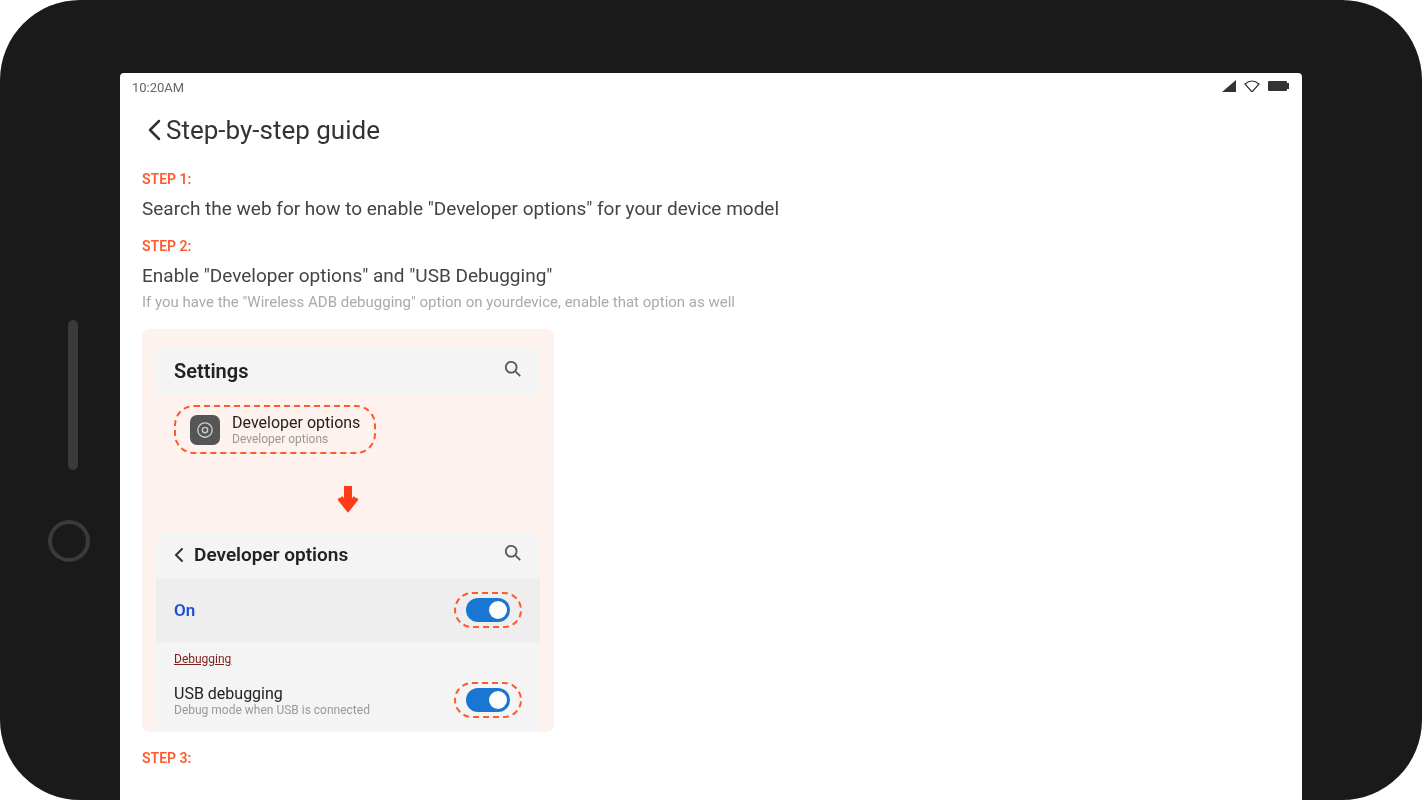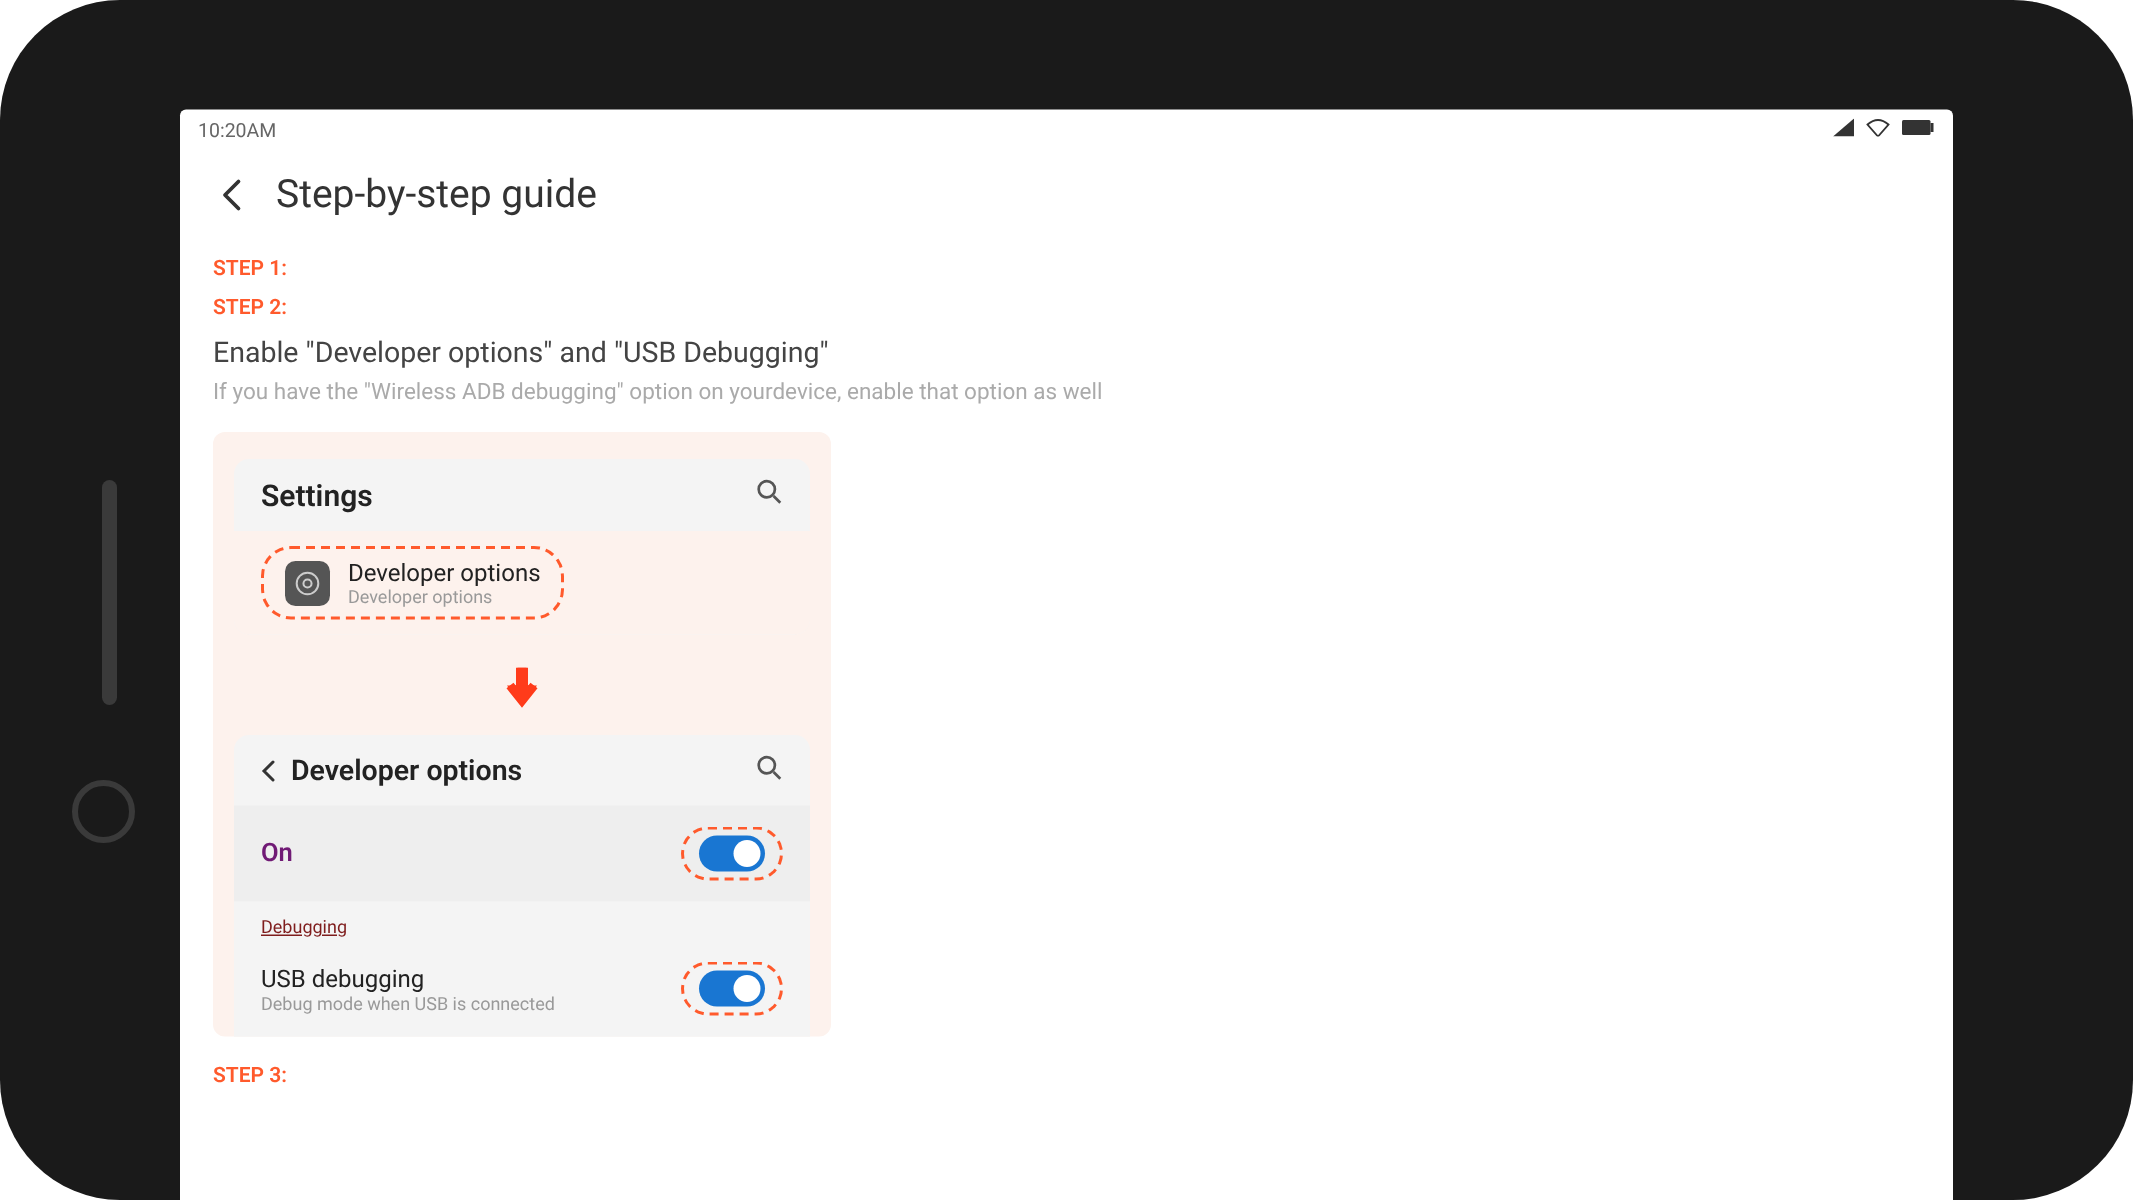--- a/index.html
+++ b/index.html
@@ -53,21 +53,20 @@
   align-items: center;
   padding: 0 12px;
   font-size: 13px;
   color: #666;
 }
 .status-icons { display: flex; gap: 8px; align-items: center; }
 .signal-icon, .wifi-icon, .battery-icon { display: inline-block; }
 .header {
   display: flex;
   align-items: center;
-  gap: 18px;
   padding: 14px 22px 18px 22px;
 }
 .back-chevron {
   width: 24px;
   height: 24px;
   display: flex;
   align-items: center;
   justify-content: center;
   color: #333;
   cursor: pointer;
@@ -169,21 +168,21 @@
   font-size: 28px;
 }
 .toggle-row {
   display: flex;
   justify-content: space-between;
   align-items: center;
   padding: 14px 18px;
   background: #eeeeee;
 }
 .on-label {
-  color: #701a75;
+  color: #1d4ed8;
   font-weight: 600;
   font-size: 17px;
 }
 .section-label {
   padding: 10px 18px 6px 18px;
   font-size: 12px;
   color: #7f1d1d;
   background: #f4f4f4;
   text-decoration: underline;
 }
@@ -253,20 +252,21 @@
         <svg width="14" height="22" viewBox="0 0 14 22">
             <path d="M12 2 L3 11 L12 20" fill="none" stroke="#333" stroke-width="2.5" stroke-linecap="round" stroke-linejoin="round"></path>
           </svg>
       </div>
       <div class="page-title">Step-by-step guide</div>
     </div>
 
     <div class="content">
 
       <div class="step-label">STEP 1:</div>
+      <div class="step-text">Search the web for how to enable "Developer options" for your device model</div>
 
       <div class="step-label">STEP 2:</div>
       <div class="step-text">Enable "Developer options" and "USB Debugging"</div>
       <div class="step-subtext">If you have the "Wireless ADB debugging" option on yourdevice, enable that option as well</div>
 
       <div class="illustration">
 
         <div class="panel">
           <div class="panel-header">
             <span class="panel-title">Settings</span>

